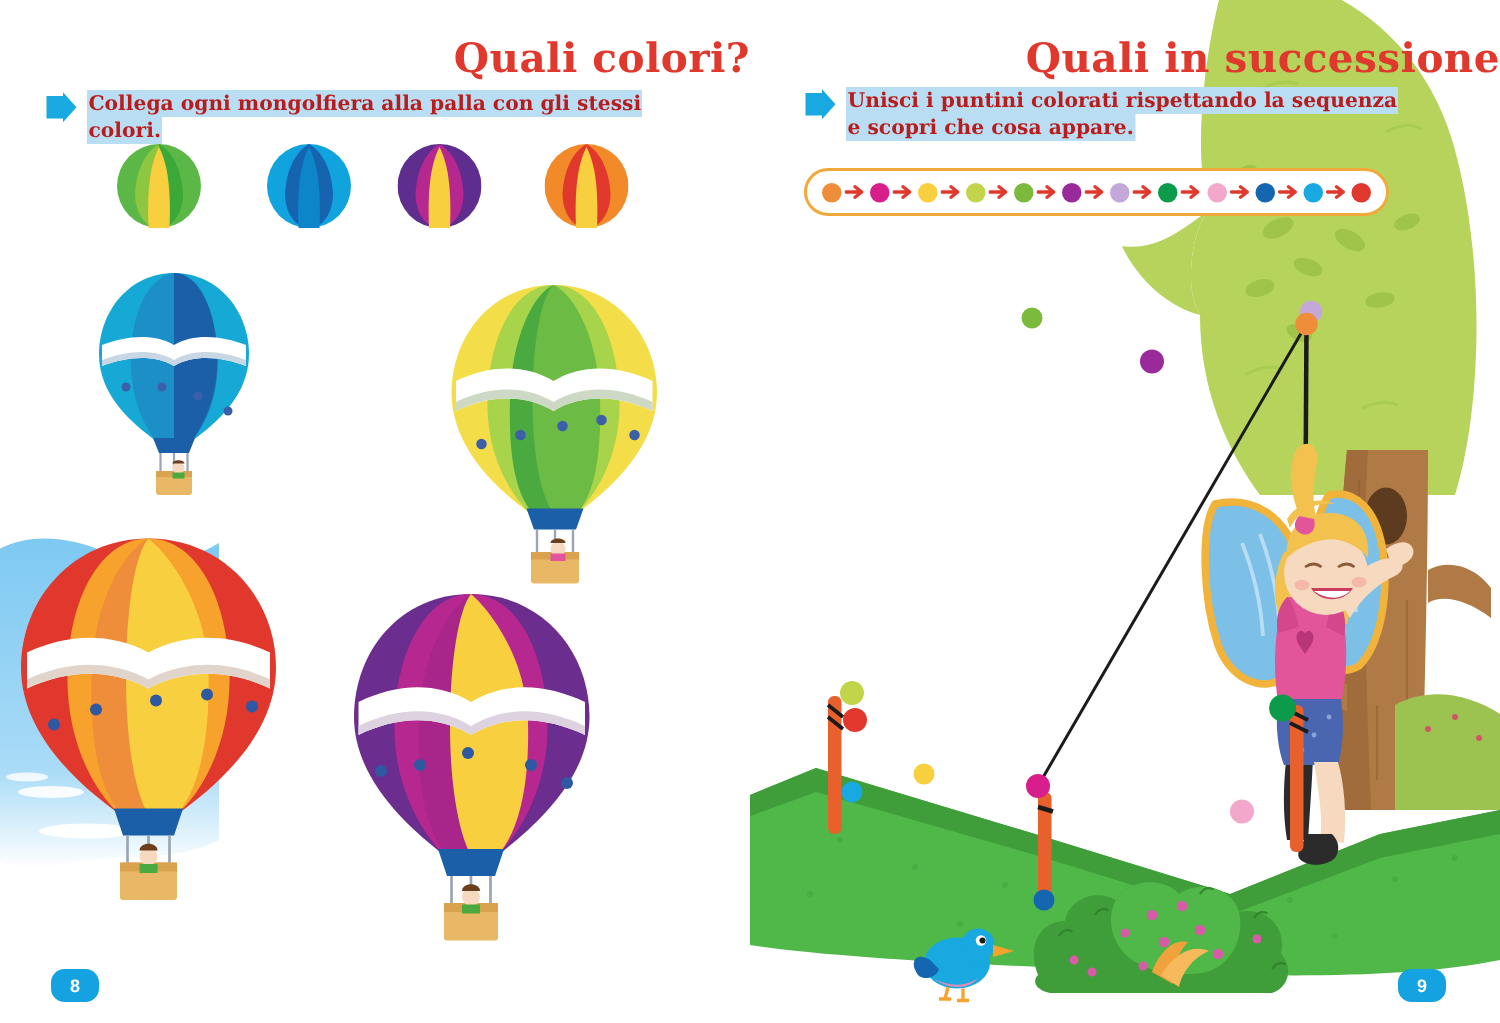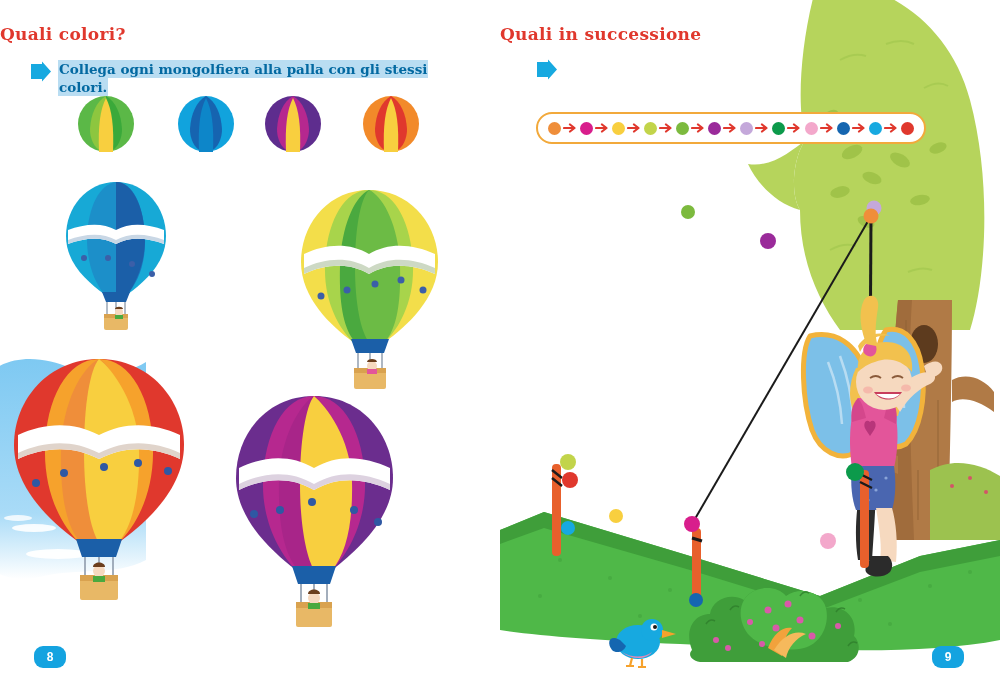--- a/index.html
+++ b/index.html
@@ -12,25 +12,25 @@
   #page { position: relative; width: 1000px; height: 682px; background: #fff; }
 
   .page-half { position: absolute; top: 0; height: 682px; width: 500px; }
   #left-page  { left: 0; }
   #right-page { left: 500px; }
 
   
   .activity-title {
     position: absolute;
     width: 100%;
-    text-align: left;
+    text-align: right;
     color: #e0382d;
     font-family: "DejaVu Serif", serif;
     font-weight: bold;
-    font-size: 17px;
+    font-size: 27px;
     letter-spacing: .3px;
     top: 24px;
   }
 
   
   .instruction { position: absolute; display: flex; align-items: flex-start; }
   #instr-left  { left: 30px;  top: 60px;  width: 450px; }
   #instr-right { left: 536px; top: 58px;  width: 420px; }
 
   .arrow-marker {
@@ -39,21 +39,21 @@
     margin-right: 6px; margin-top: 1px;
     position: relative;
   }
   .arrow-marker svg { display: block; }
 
   .instr-text {
     font-family: "DejaVu Serif", serif;
     font-weight: bold;
     font-size: 13.5px;
     line-height: 18px;
-    color: #0369a1;
+    color: #b91c1c;
   }
   .instr-text span.hl {
     background: #b9ddf2;
     box-decoration-break: clone;
     -webkit-box-decoration-break: clone;
     padding: 1px 1px;
   }
 
   
   .page-badge {
@@ -455,20 +455,24 @@
   <div style="position:absolute;left:500px;top:0;width:500px;height:682px;pointer-events:none;z-index:5;">
     <div class="activity-title">Quali in successione</div>
   </div>
 
   <div class="instruction" id="instr-right" style="z-index:6;">
     <span class="arrow-marker">
       <svg width="22" height="21" viewBox="0 0 22 21">
         <path d="M1,3 L12,3 L12,0.5 L21,10.5 L12,20.5 L12,18 L1,18 Z" fill="#17a9e0"></path>
       </svg>
     </span>
+    <span class="instr-text">
+      <span class="hl">Unisci i puntini colorati rispettando la sequenza</span><br>
+      <span class="hl">e scopri che cosa appare.</span>
+    </span>
   </div>
 
   <div id="seq-strip" style="justify-content: space-between;">
       <span class="seq-dot" style="background: rgb(239, 142, 58);"></span>
       <span class="seq-arrow">
         <svg viewBox="0 0 15 12">
           <path d="M1 6 h9 M7 2.5 L11.5 6 L7 9.5" stroke="#e0382d" stroke-width="2.2" fill="none" stroke-linecap="round" stroke-linejoin="round"></path>
         </svg>
       </span>
       <span class="seq-dot" style="background: rgb(216, 30, 140);"></span>

